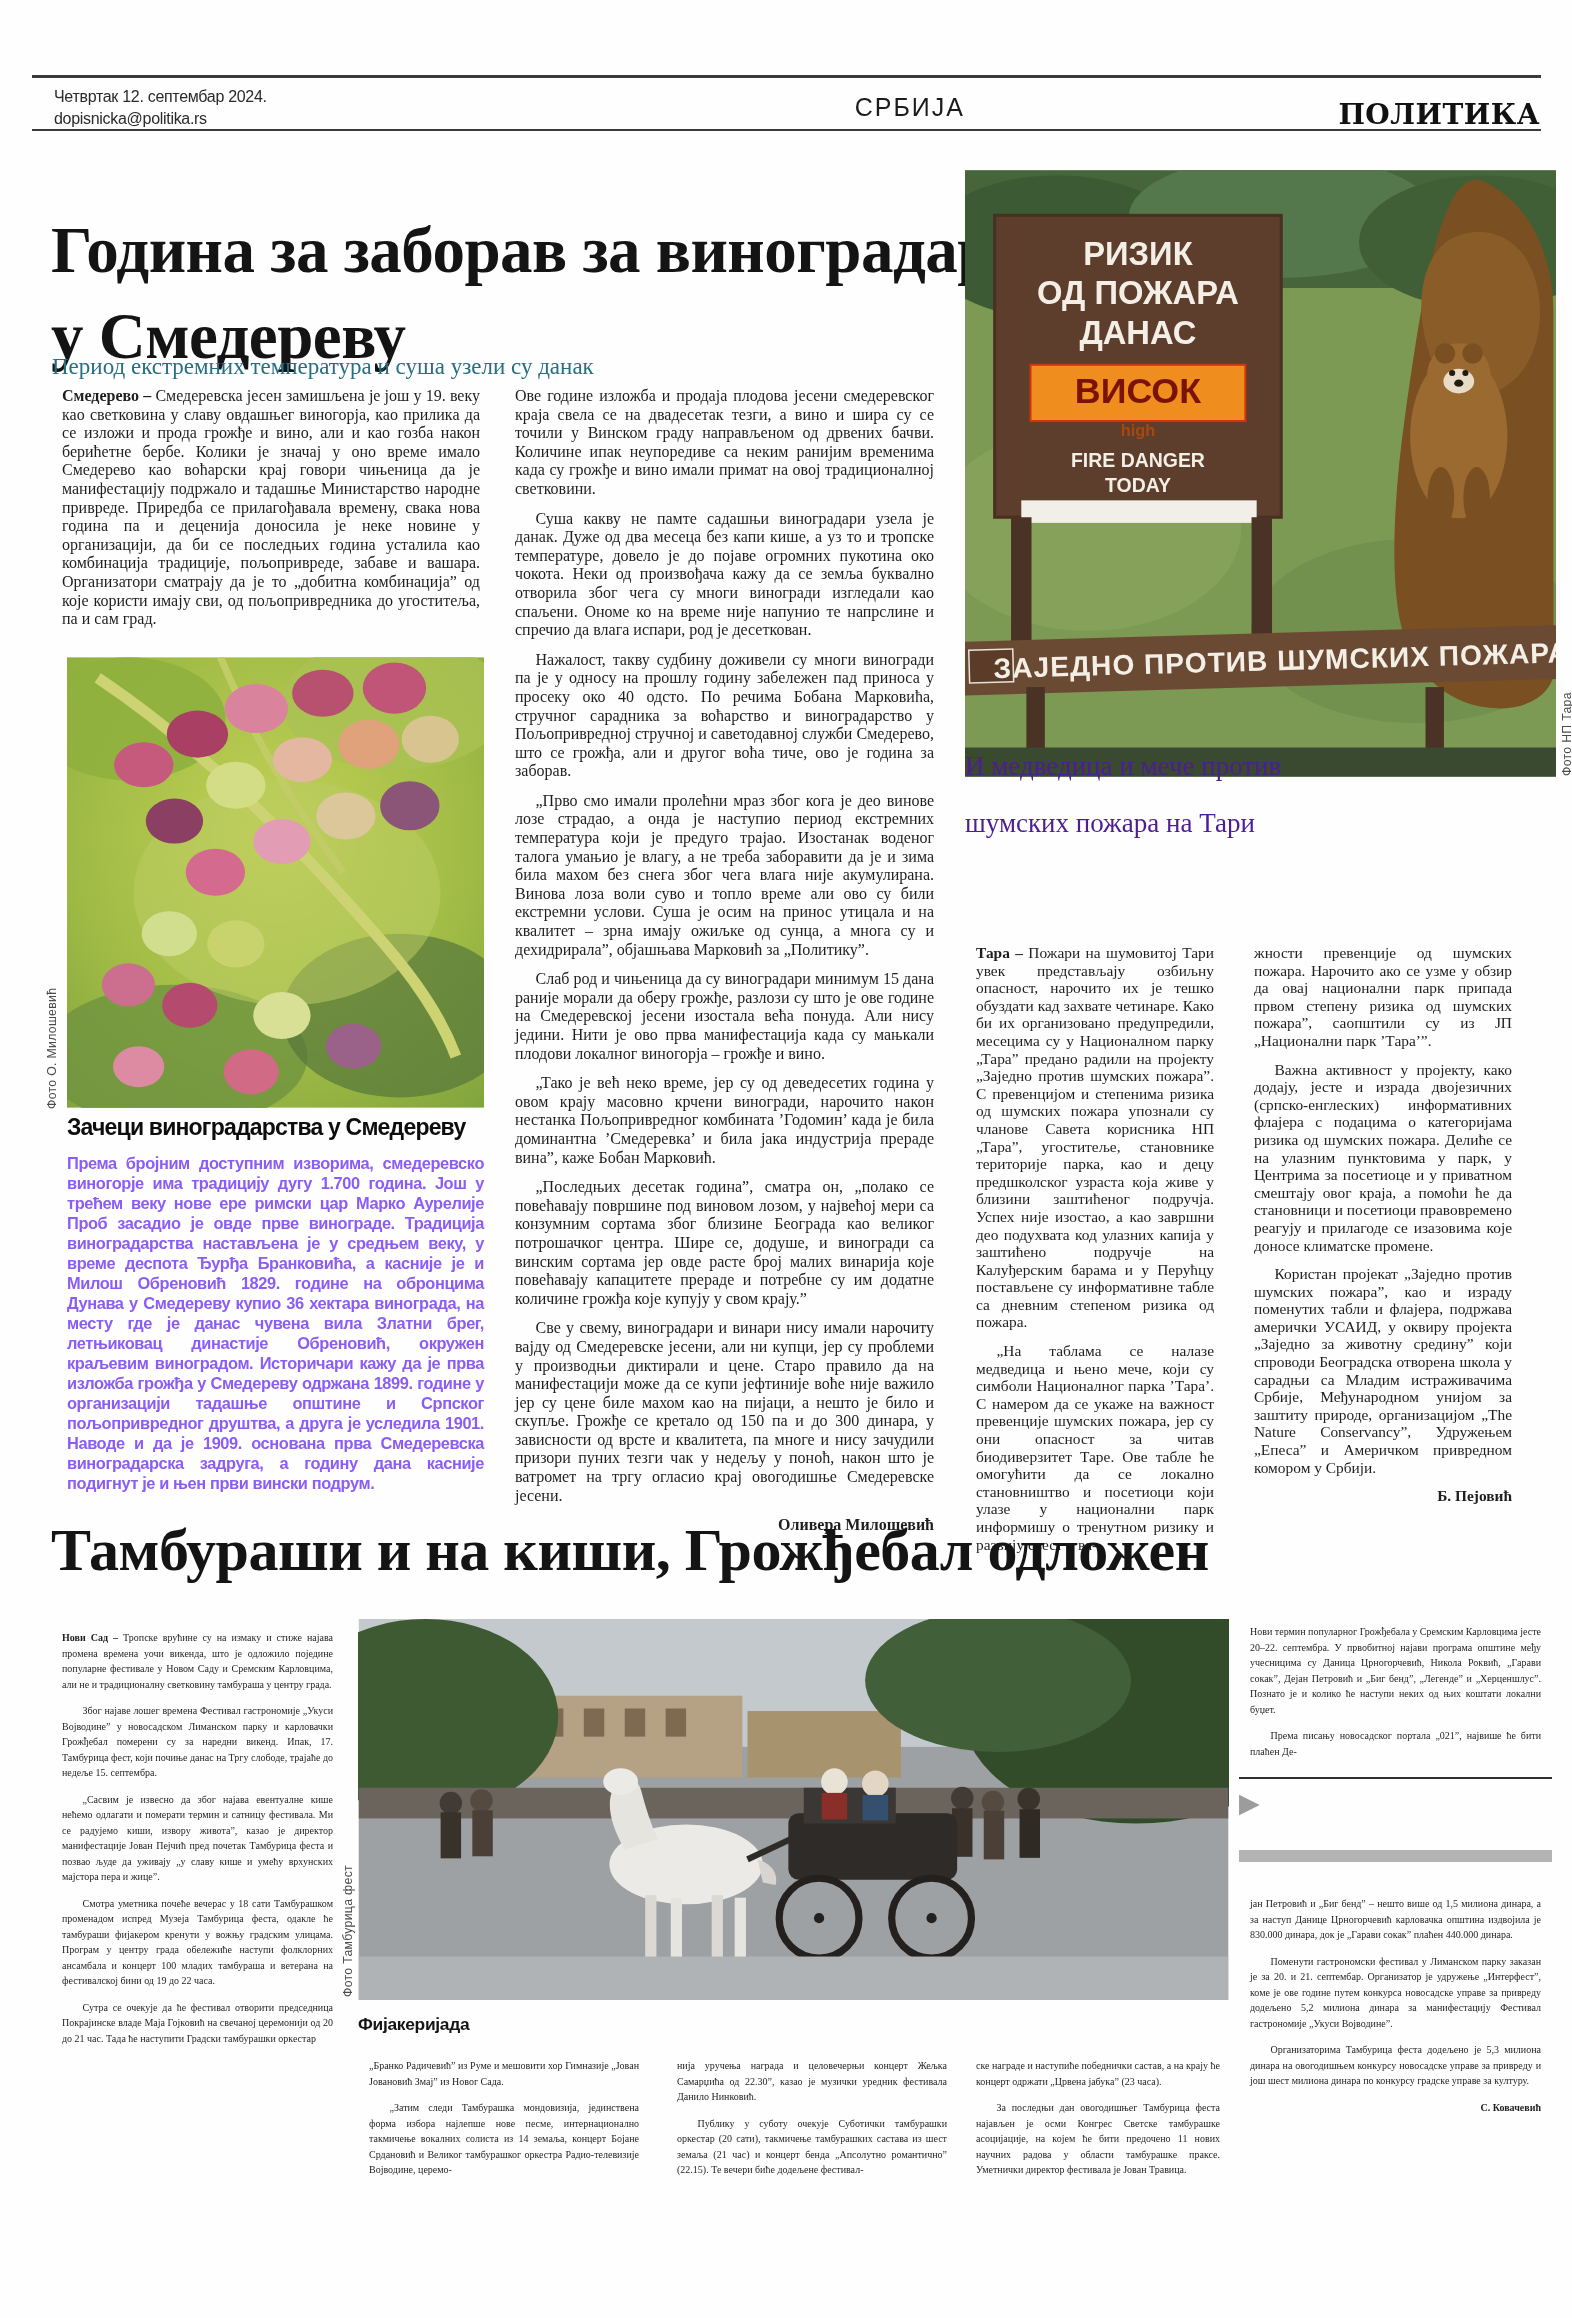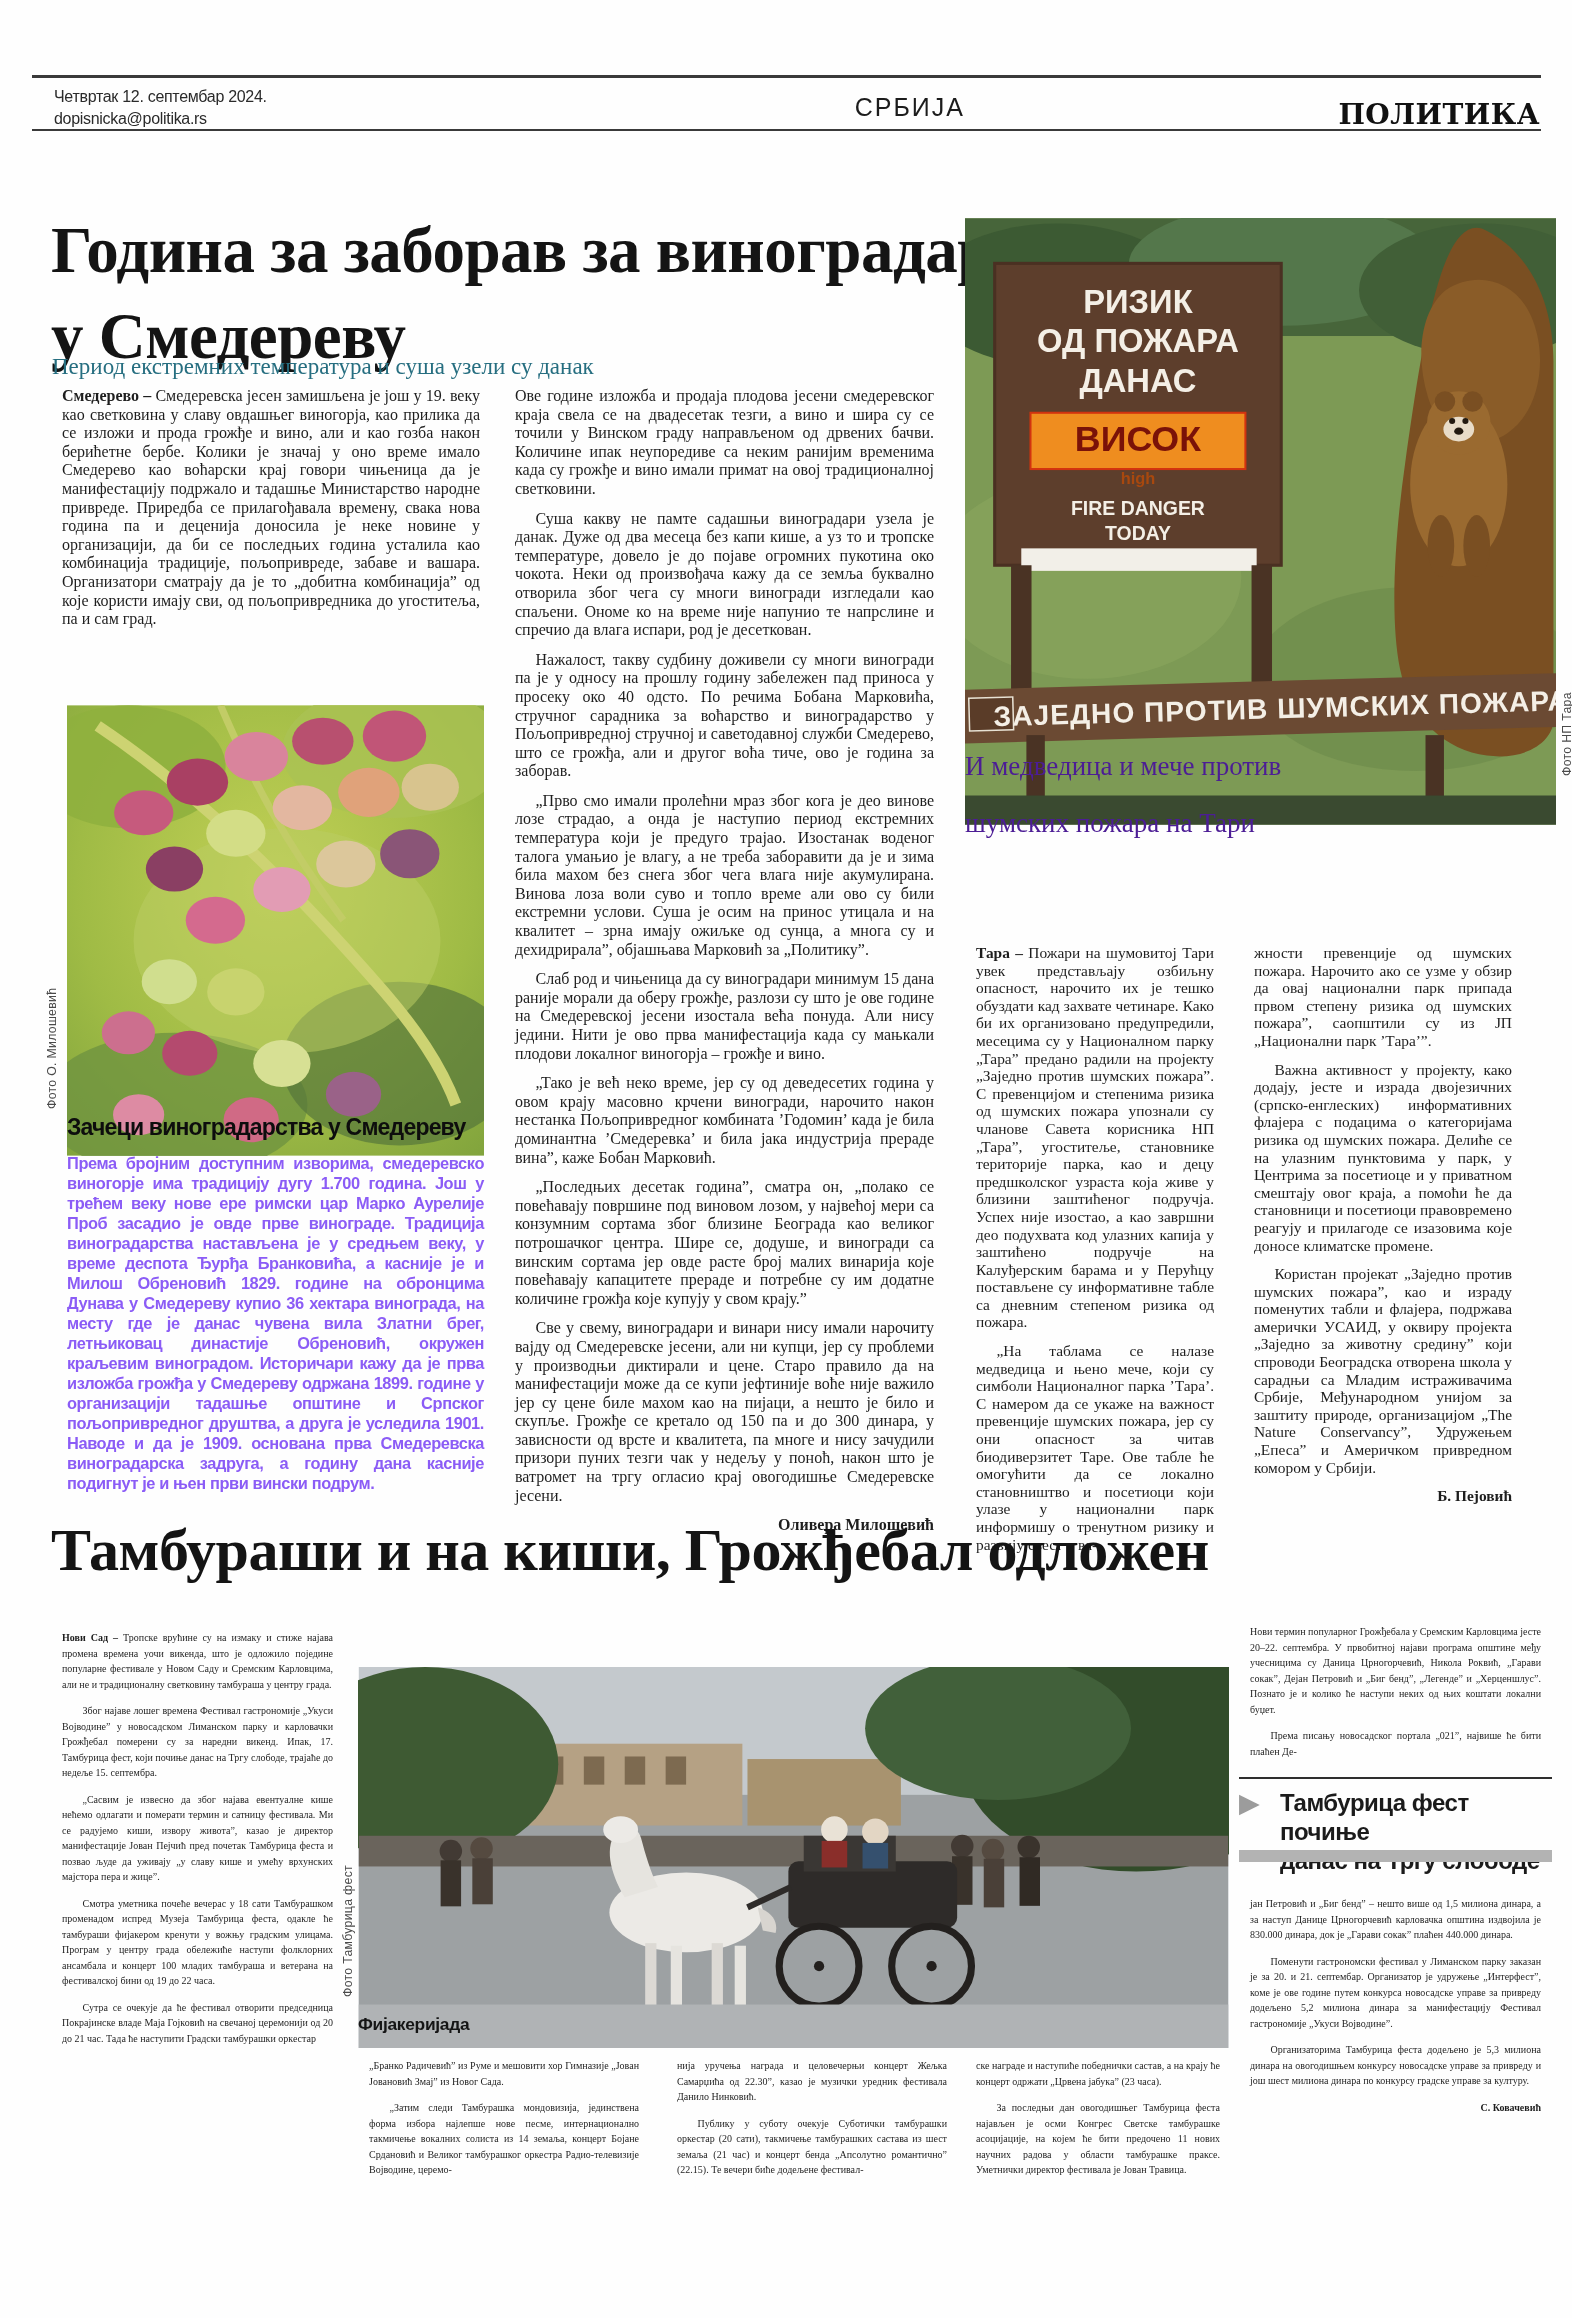--- a/index.html
+++ b/index.html
@@ -41,21 +41,21 @@
            font-weight:700;font-size:17.4px;color:#151515;letter-spacing:-0.3px;}
   
   .teaser-rule{position:absolute;left:1239px;top:1777px;width:313px;height:1.5px;background:#2e2e2e;}
   .teaser{position:absolute;left:1239px;top:1788px;width:313px;}
   .teaser .arrow{float:left;width:41px;font-size:27px;line-height:29px;color:#9c9c9c;
                  font-family:"DejaVu Sans",sans-serif;}
   .teaser .ttl{margin-left:41px;font-family:"Liberation Sans",sans-serif;font-weight:700;
                font-size:24px;line-height:29px;color:#1b1b1b;letter-spacing:-0.5px;}
   .teaser-bar{position:absolute;left:1239px;top:1850px;width:313px;height:12.3px;background:#b3b3b3;}
   svg text{font-family:"Liberation Sans",sans-serif;}
-  .photo-frame{position:absolute;overflow:hidden;margin-top:48px;}
+  .photo-frame{position:absolute;overflow:hidden;}
 </style>
 </head>
 <body>
 
 <div id="page">
 
   <div class="hrule" style="top:75px;height:2.6px;"></div>
   <div class="dateblock">
     <div>Четвртак 12. септембар 2024.</div>
     <div>dopisnicka@politika.rs</div>
@@ -283,24 +283,20 @@
   </div>
 
   <div class="bodycol a3" style="left:1239px;top:1613px;width:313px;">
     <p>Нови термин популарног Грожђебала у Сремским Карловцима јесте 20–22. септембра. У првобитној најави програма општине међу учесницима су Даница Црногорчевић, Никола Роквић, „Гарави сокак”, Дејан Петровић и „Биг бенд”, „Легенде” и „Херценшлус”. Познато је и колико ће наступи неких од њих коштати локални буџет.</p>
     <p>Према писању новосадског портала „021”, највише ће бити плаћен Де-</p>
   </div>
 
   <div class="teaser-rule"></div>
   <div class="teaser">
     <div class="arrow">▶</div>
-    <div class="ttl">
-      <div>Тамбурица фест почиње</div>
-      <div>данас на Тргу слободе</div>
-    </div>
   </div>
   <div class="teaser-bar"></div>
 
   <div class="bodycol a3" style="left:1239px;top:1885px;width:313px;">
     <p class="no-indent">јан Петровић и „Биг бенд” – нешто више од 1,5 милиона динара, а за наступ Данице Црногорчевић карловачка општина издвојила је 830.000 динара, док је „Гарави сокак” плаћен 440.000 динара.</p>
     <p>Поменути гастрономски фестивал у Лиманском парку заказан је за 20. и 21. септембар. Организатор је удружење „Интерфест”, коме је ове године путем конкурса новосадске управе за привреду додељено 5,2 милиона динара за манифестацију Фестивал гастрономије „Укуси Војводине”.</p>
     <p>Организаторима Тамбурица феста додељено је 5,3 милиона динара на овогодишњем конкурсу новосадске управе за привреду и још шест милиона динара по конкурсу градске управе за културу.</p>
     <p class="byline">С. Ковачевић</p>
   </div>
 

